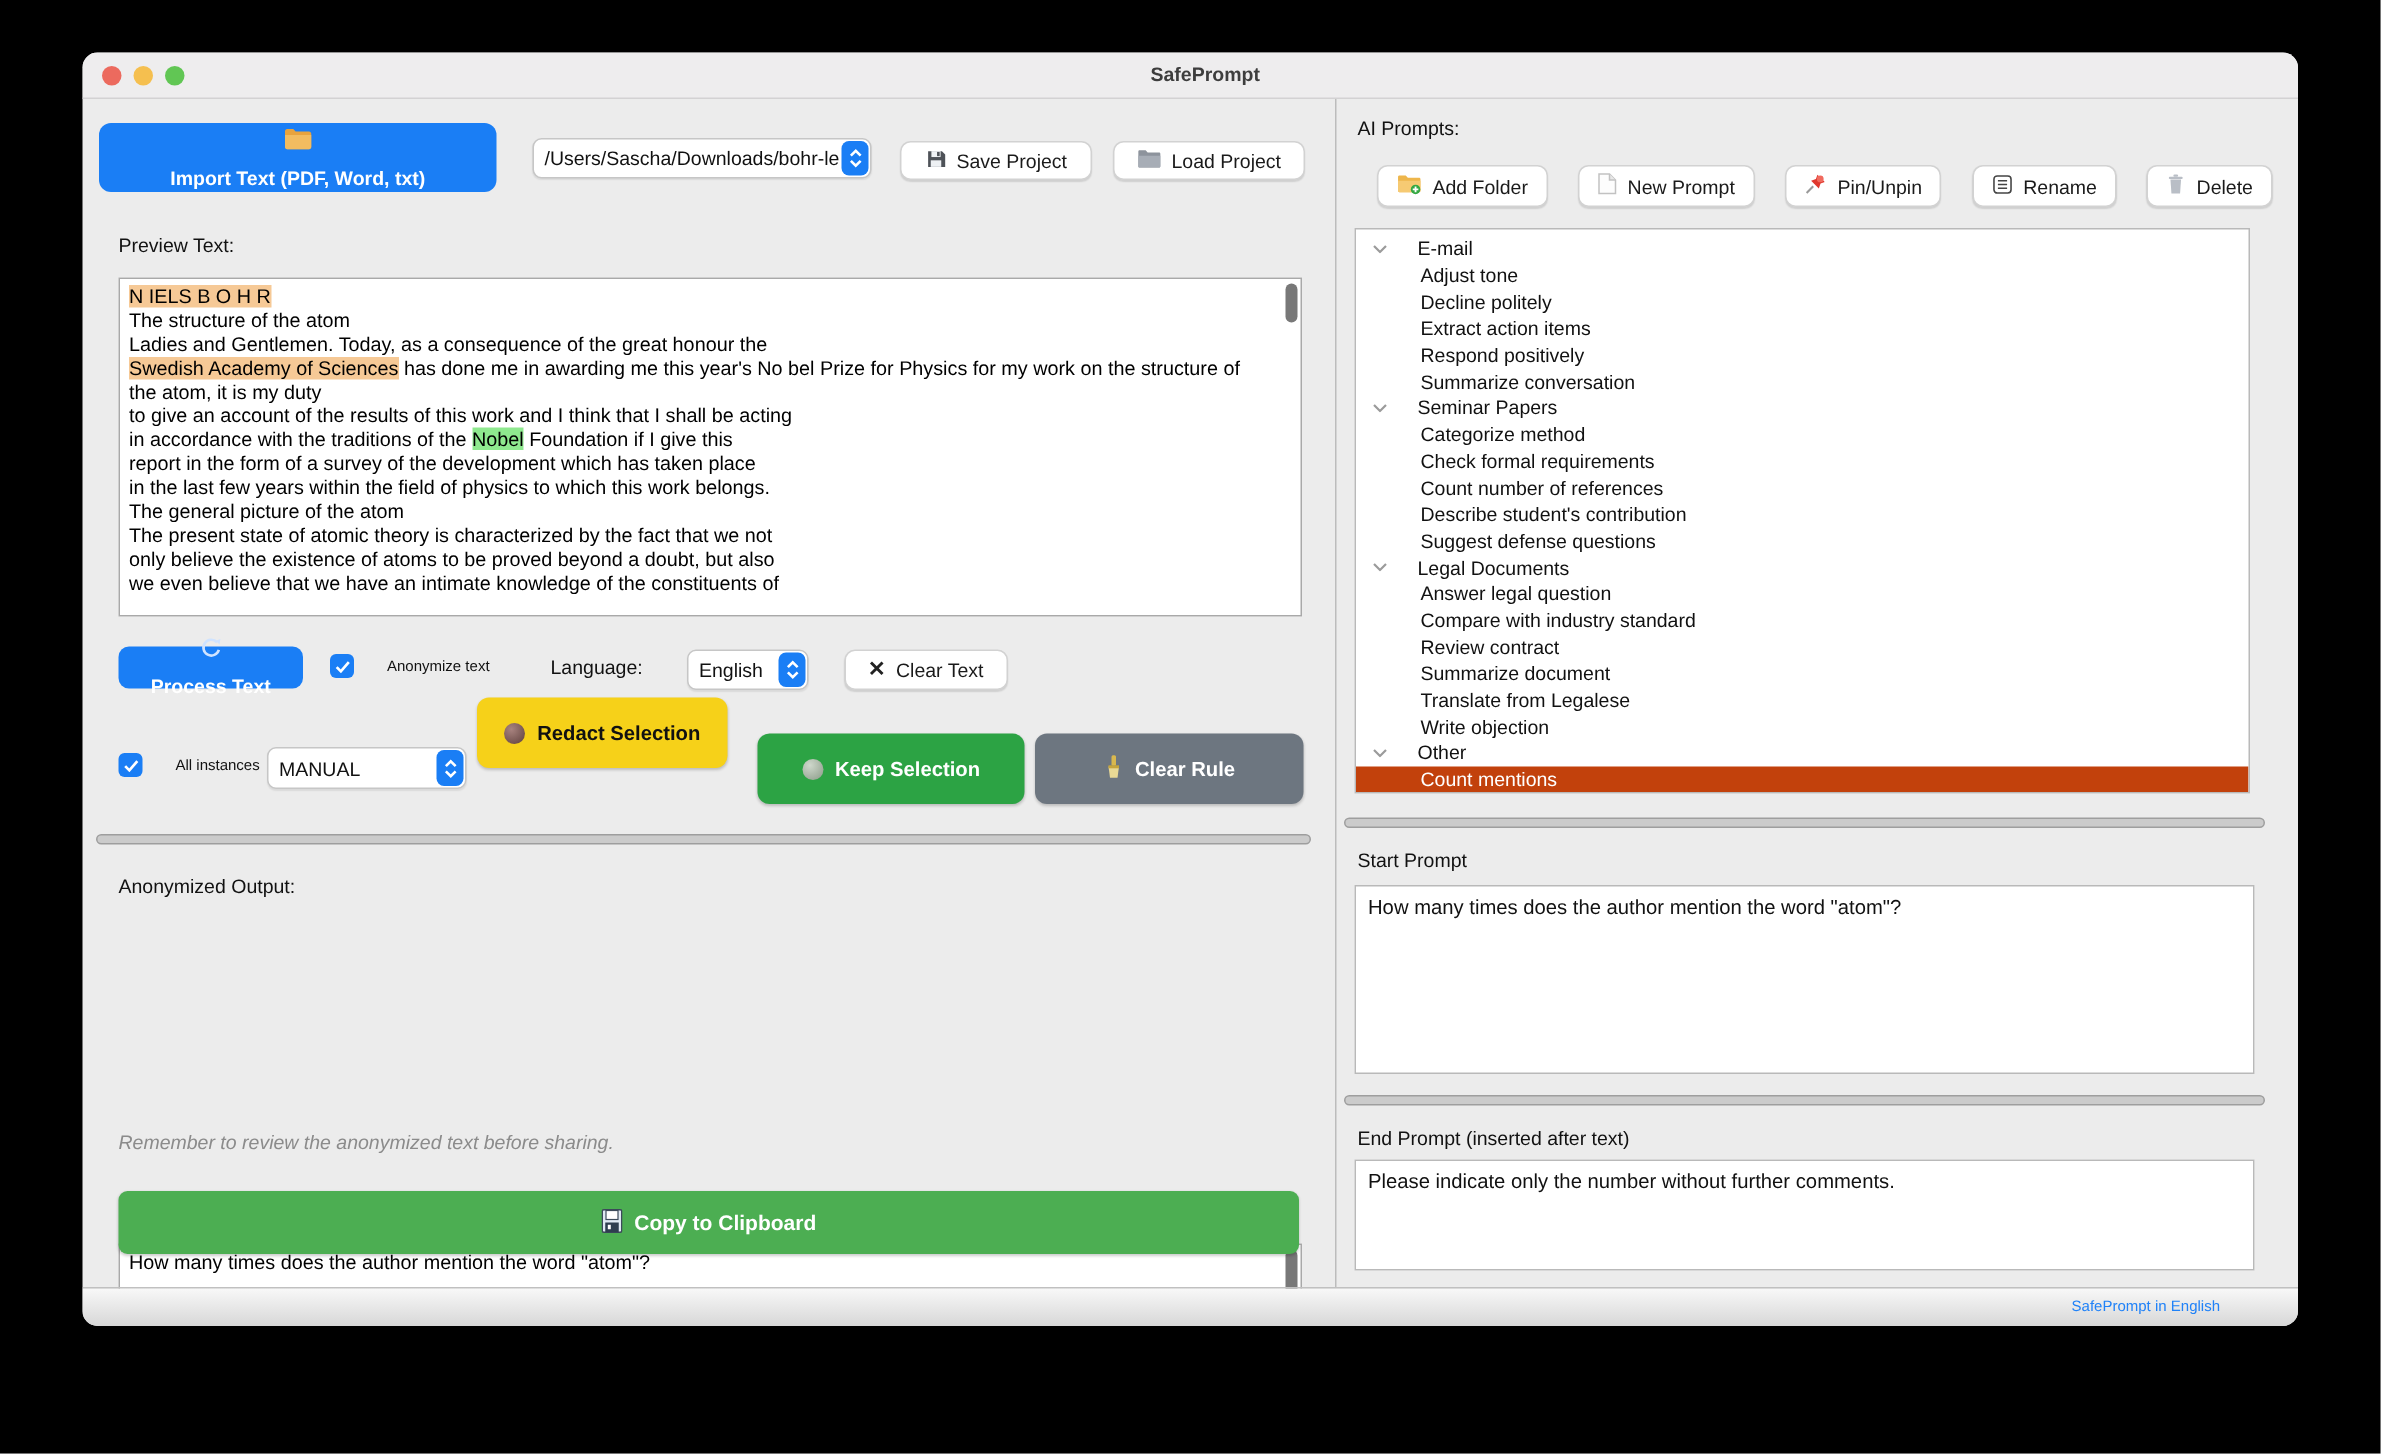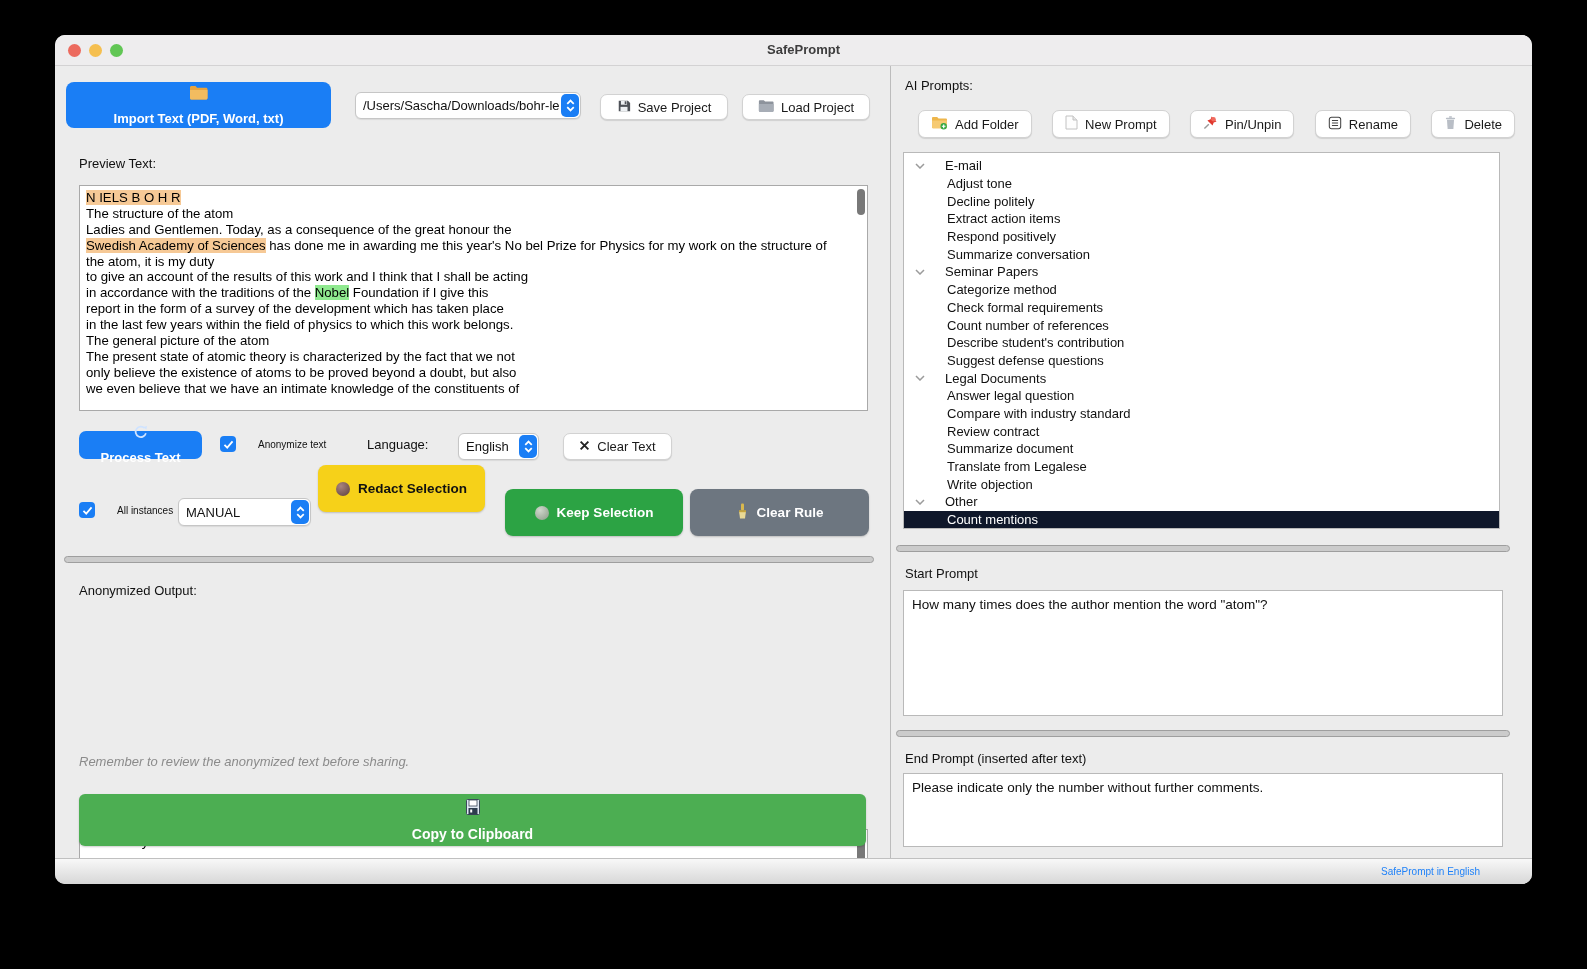--- a/index.html
+++ b/index.html
@@ -42,21 +42,21 @@
   .hl-gray{background:#d2d2d2;}
   .hl-green{background:#8fe98f;}
   .vthumb{position:absolute;right:2px;top:3px;width:8px;border-radius:4px;background:#787878;}
   .splitter{position:absolute;background:#cbcbcb;border:1px solid #9e9e9e;border-radius:5px;height:7px;box-sizing:border-box;}
   .note{font-style:italic;color:#8b8b8b;font-size:13px;}
   
   .tree{background:#fff;border:1px solid #b9b9b9;overflow:hidden;padding-top:4px;}
   .trow{height:17.7px;display:flex;align-items:center;font-size:13px;color:#111;}
   .trow.folder{padding-left:11px;gap:20px;}
   .trow.item{padding-left:43px;}
-  .trow.selected{background:#0f172a;color:#fff;}
+  .trow.selected{background:#c2410c;color:#fff;}
   .chev{display:flex;align-items:center;}
   
   .prompt-ta{background:#fff;border:1px solid #b9b9b9;font-family:"Liberation Sans",sans-serif;font-size:13.5px;color:#111;padding:6px 8px;resize:none;outline:none;box-sizing:border-box;}
   .statusbar{position:absolute;left:0;top:823px;width:1477px;height:26px;background:linear-gradient(#f8f8f8,#d7d7d7);border-top:1px solid #c0c0c0;display:flex;align-items:center;justify-content:flex-end;padding-right:52px;box-sizing:border-box;}
   .statuslink{color:#2082f8;font-size:10px;cursor:default;}
   .ibtn svg, .btn-primary svg{flex:none;}
 </style>
 </head>
 <body>
 
@@ -212,21 +212,21 @@
           <div class="tline"><span>How many times does the author mention the word "atom"?</span></div>
           <div class="tline"><span></span></div>
           <div class="tline"><span>[PERSON]</span></div>
           <div class="tline"><span>The structure of the atom</span></div>
         </div>
       <div class="vthumb" style="height:42px;"></div>
     </div>
 
     <div class="abs note" style="left:24px;top:688px;">Remember to review the anonymized text before sharing.</div>
 
-    <div class="abs big-btn btn-copy" style="left:24px;top:728px;width:787px;height:52px;flex-direction:column;">
+    <div class="abs big-btn btn-copy" style="left:24px;top:728px;width:787px;height:42px;">
       <span><svg width="14" height="16" viewBox="0 0 14 16">
             <rect x="0.5" y="0.5" width="13" height="15" rx="1" fill="#dfe8f2" stroke="#3c4a5a"></rect>
             <rect x="3" y="1" width="8" height="6" fill="#fff" stroke="#3c4a5a" stroke-width=".8"></rect>
             <rect x="2.5" y="9" width="9" height="6.5" fill="#2e3d4f"></rect>
             <rect x="4.2" y="10.5" width="2" height="3" fill="#fff"></rect>
           </svg></span>
       <span>Copy to Clipboard</span>
     </div>
   </div>
 

